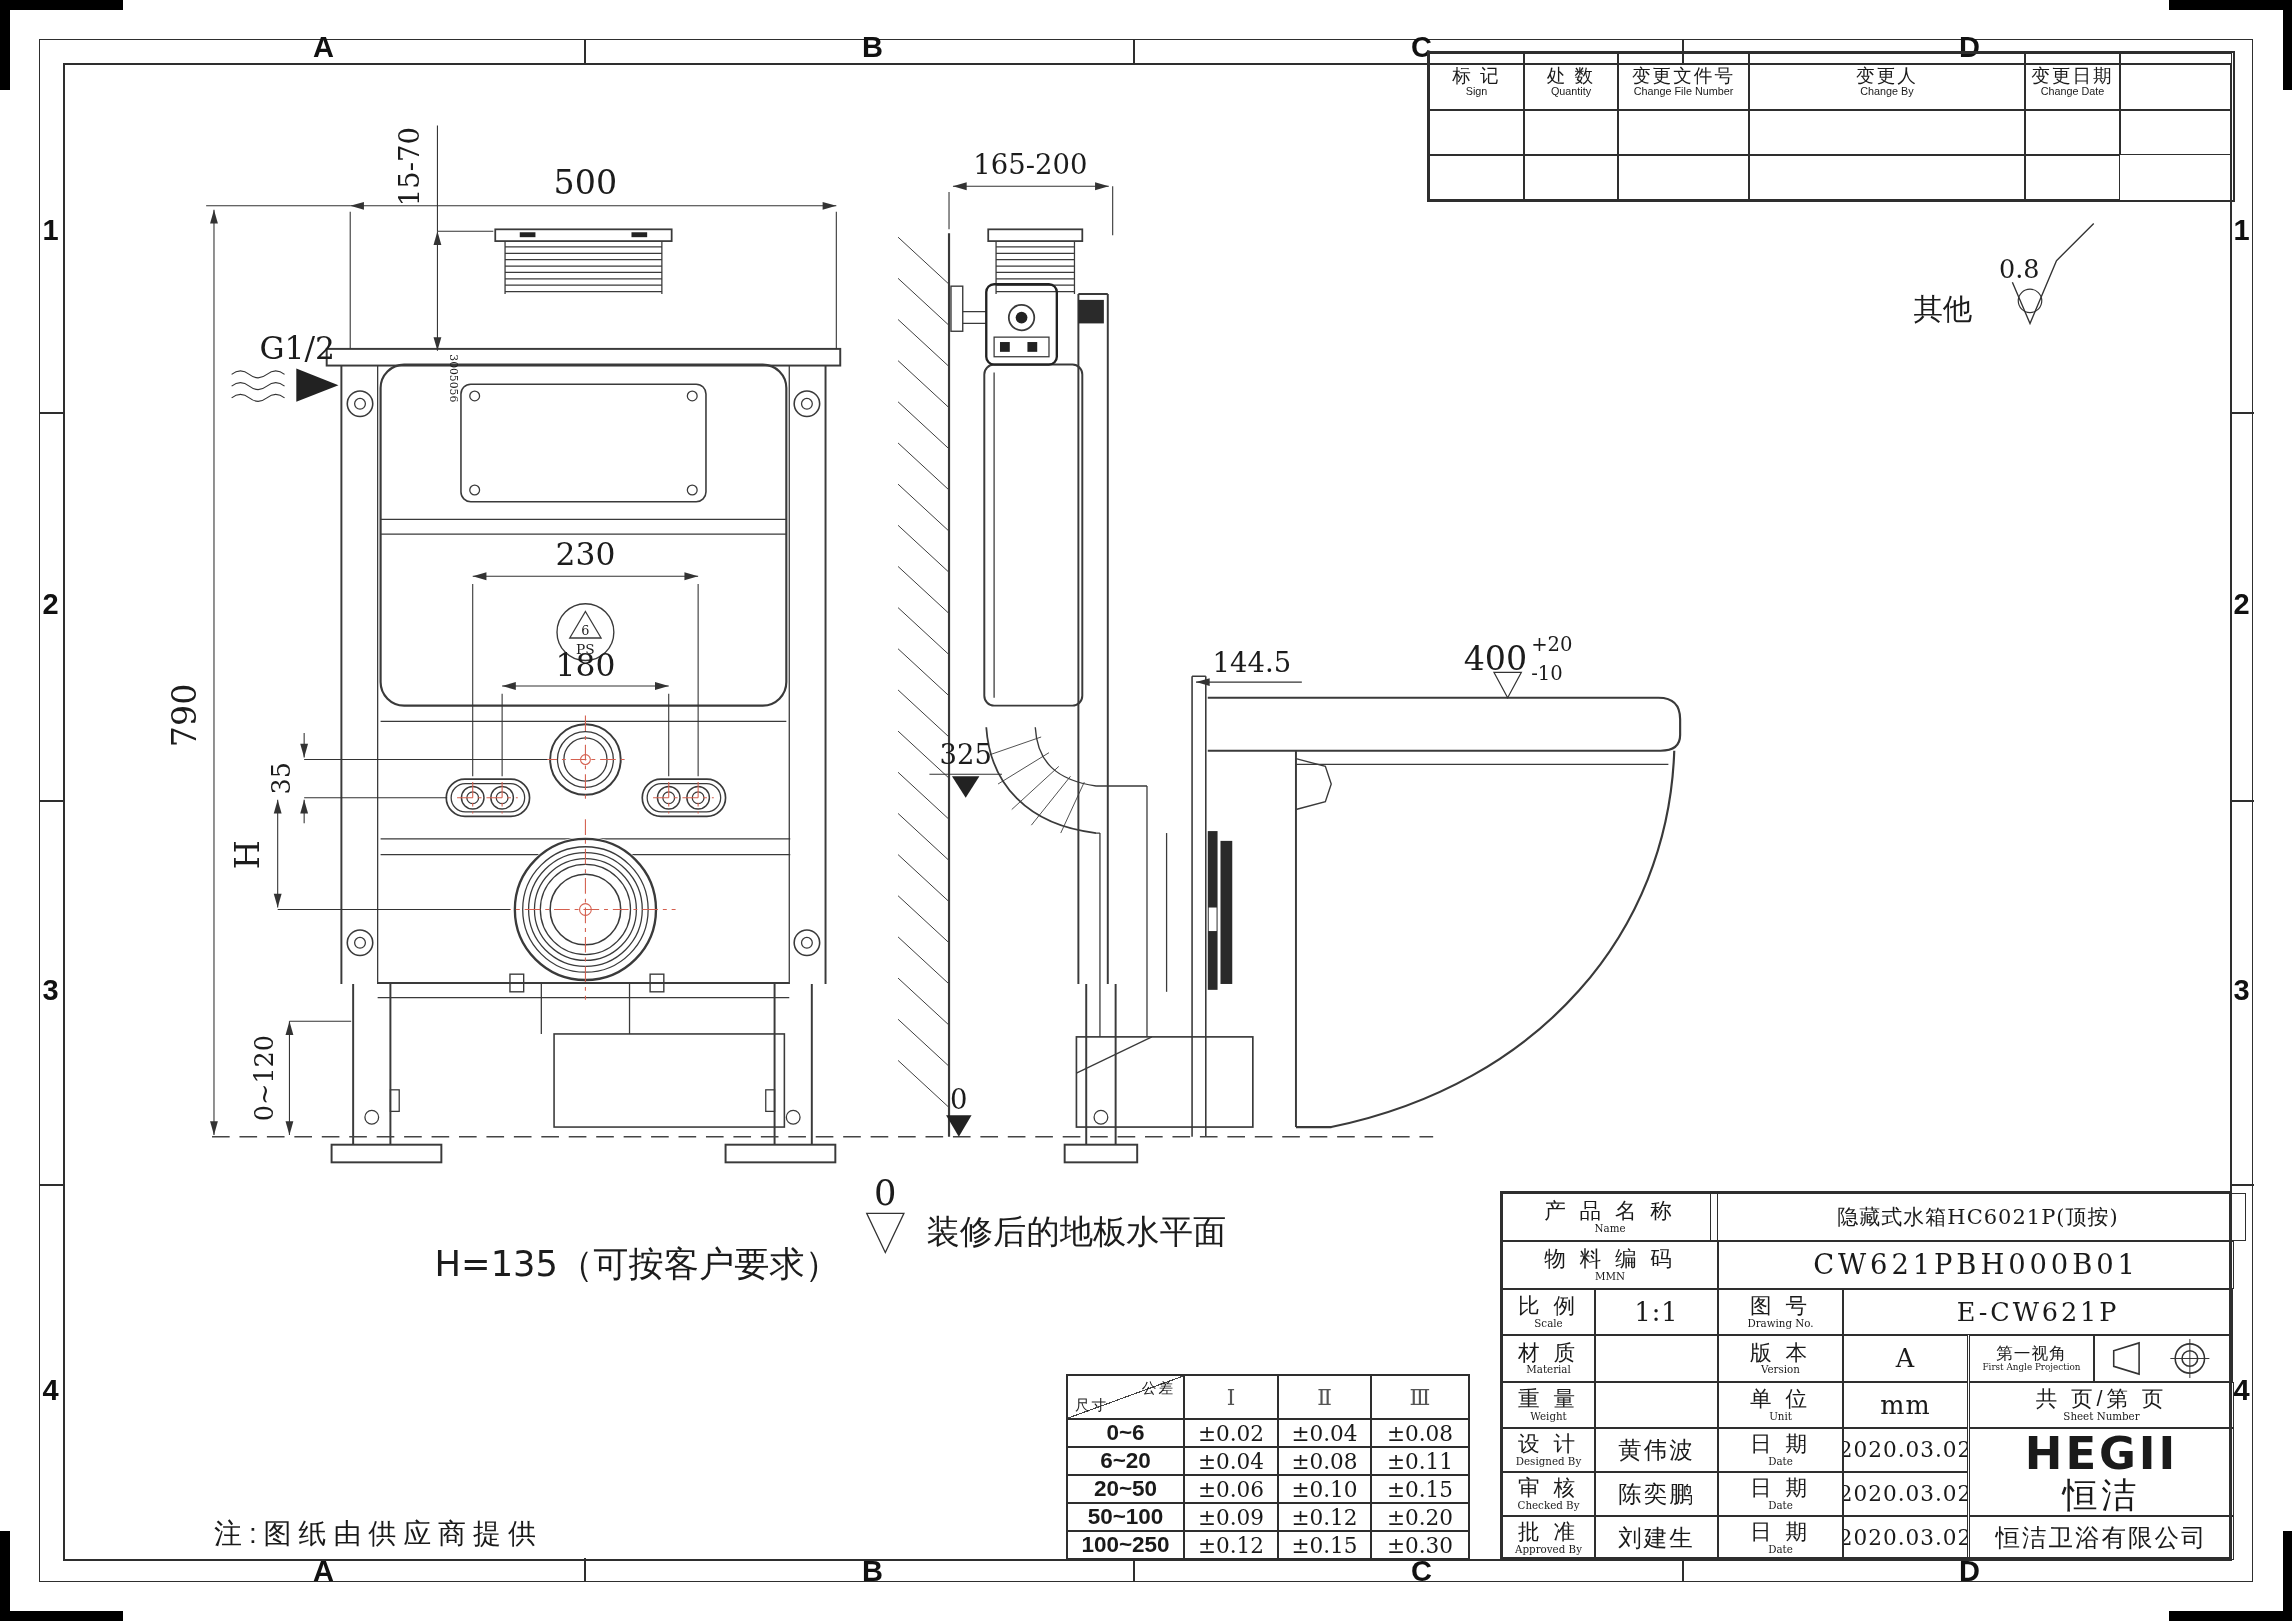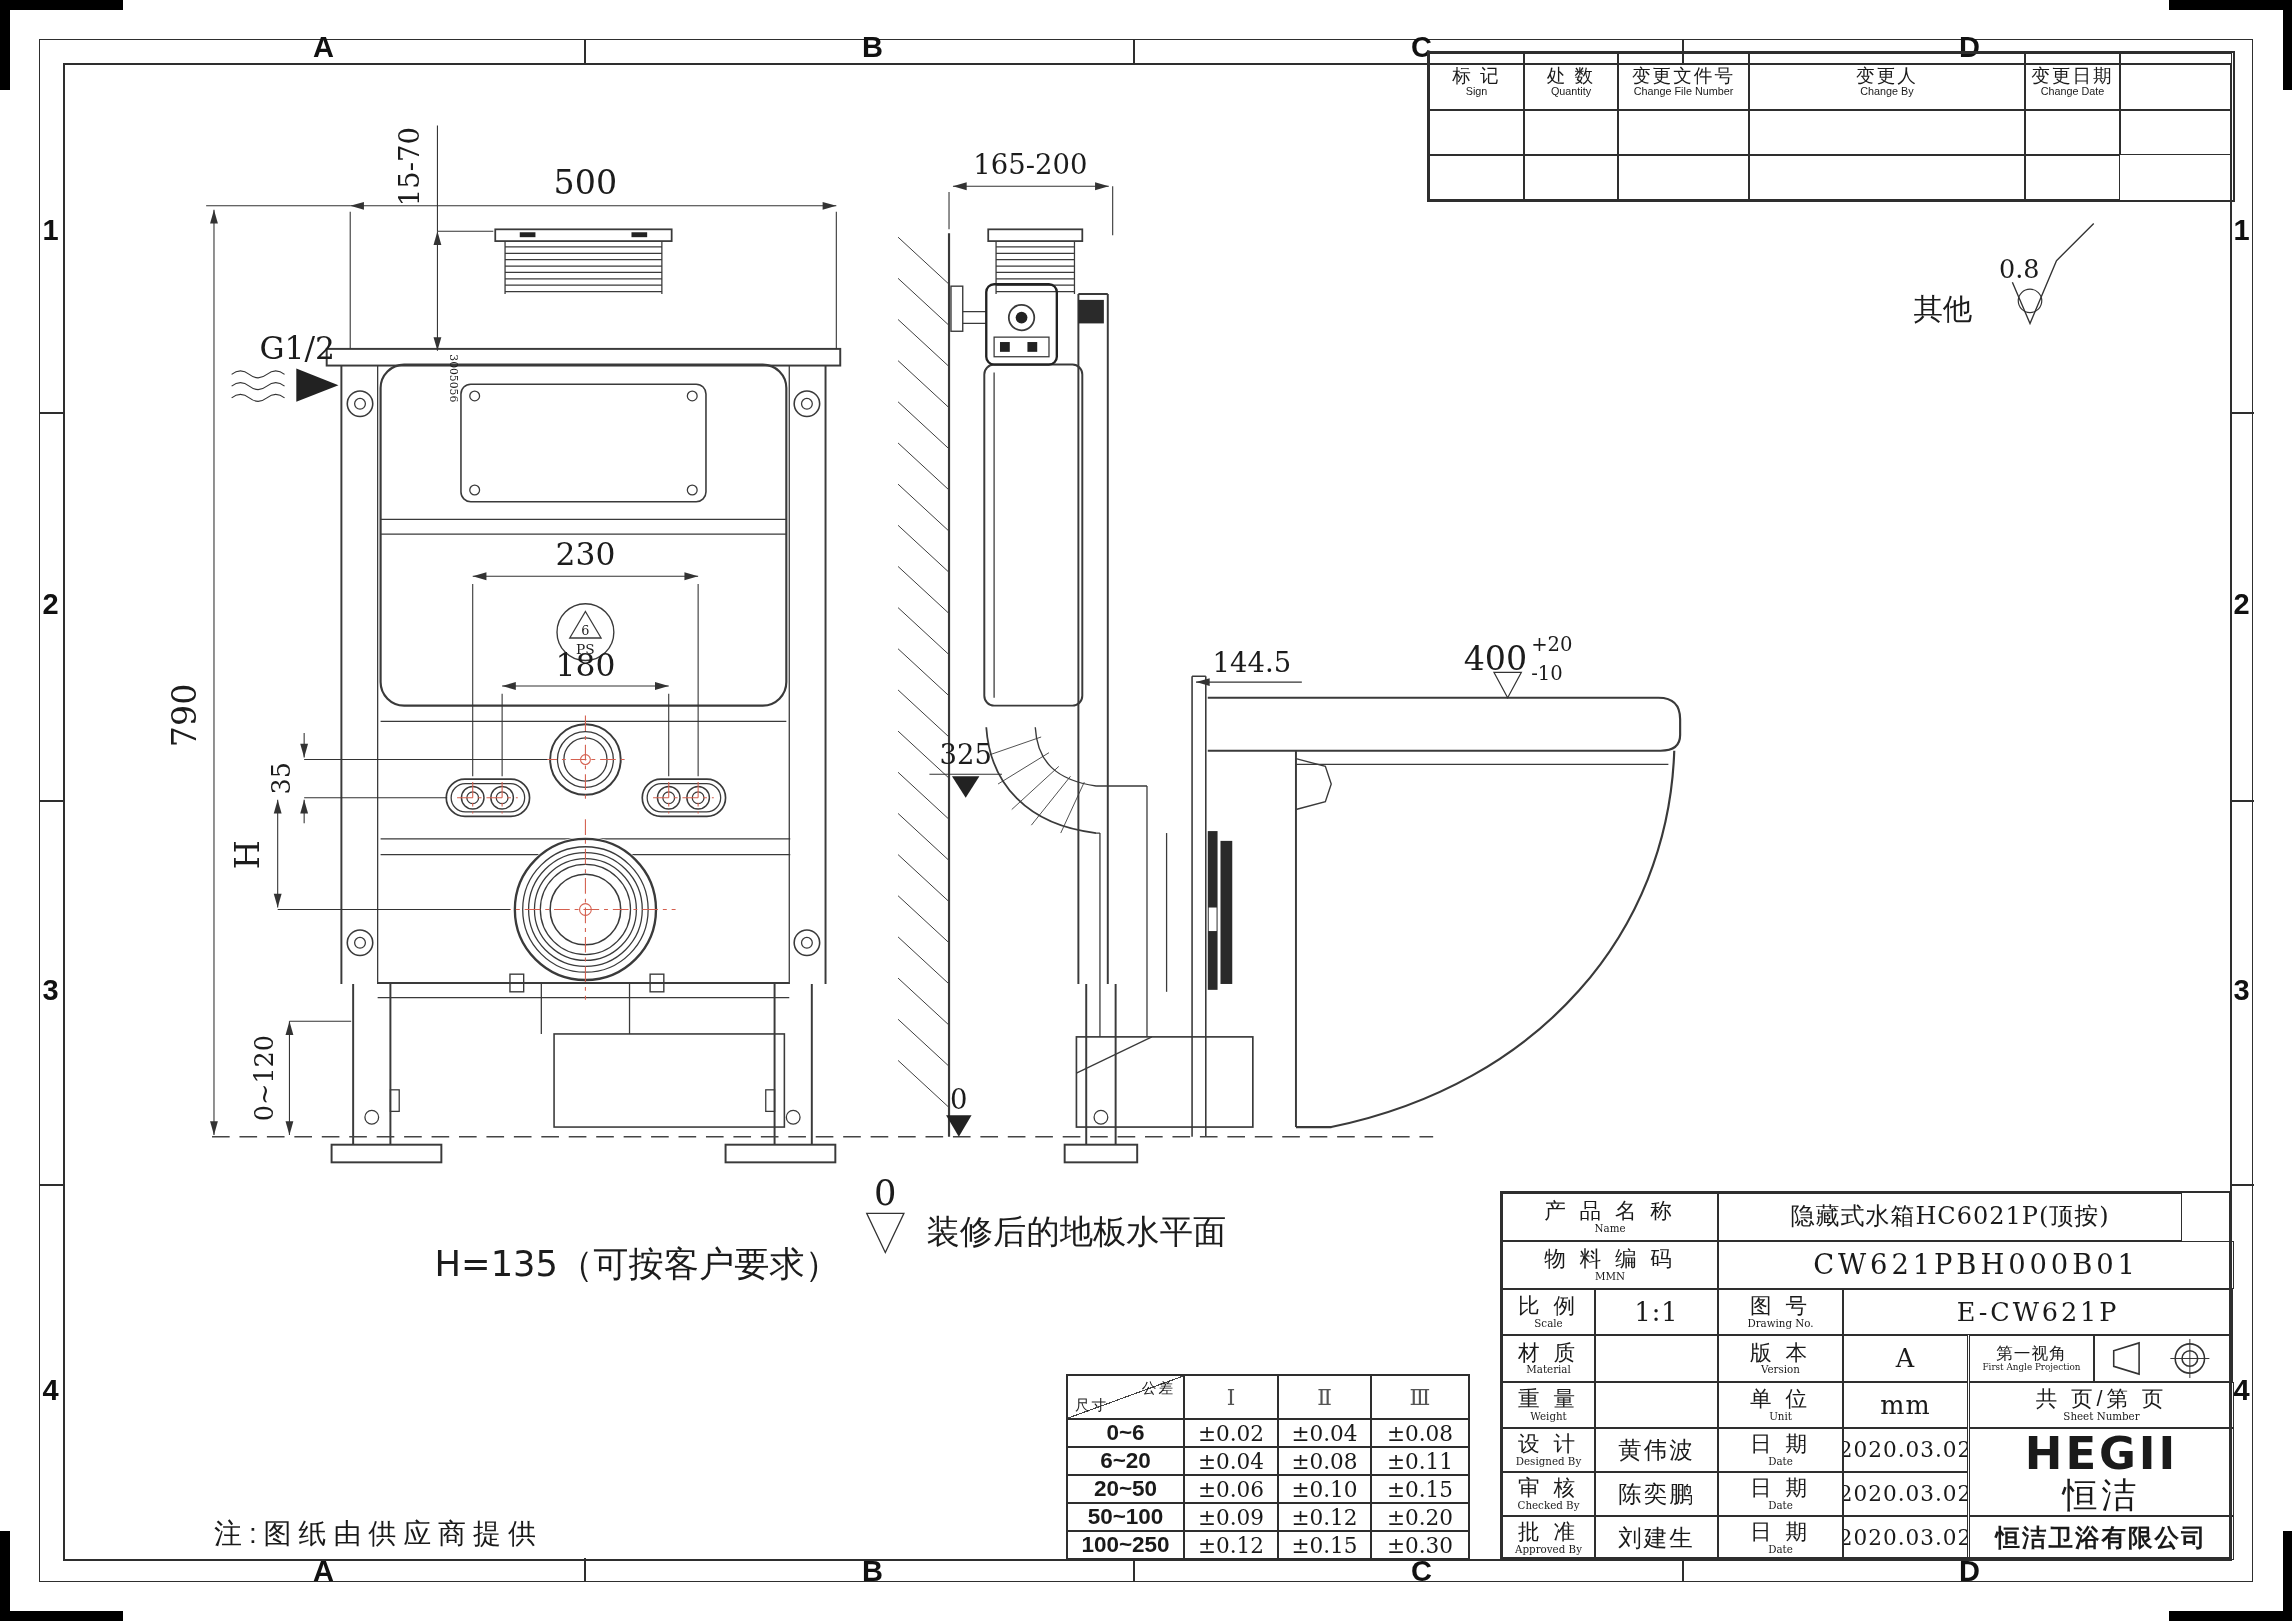--- a/index.html
+++ b/index.html
@@ -23,21 +23,21 @@
   
   .tb{position:absolute;left:1500px;top:1191px;width:731px;height:368px;border:2.5px solid #2e2e2e;box-sizing:border-box}
   .tc{position:absolute;border:1.2px solid #2e2e2e;box-sizing:border-box;display:flex;
       flex-direction:column;align-items:center;justify-content:center;line-height:1.05;overflow:hidden}
   .tc .cn{font-size:21.6px;letter-spacing:3.9px;white-space:nowrap}
   .tc .cns{font-size:16.7px;letter-spacing:1px;white-space:nowrap}
   .tc .en{font-size:10.3px;font-family:"DejaVu Serif",serif;white-space:nowrap}
   .tv{font-family:"DejaVu Serif","Liberation Serif",serif;font-size:25.5px;letter-spacing:1px}
   .logo-en{font-size:45px;font-weight:bold;letter-spacing:2.9px;font-family:"DejaVu Sans",sans-serif}
   .logo-cn{font-size:35px;font-weight:normal;letter-spacing:3.9px}
-  .logo-co{font-size:24.5px;font-weight:bold;letter-spacing:2px}
+  .logo-co{font-size:24.5px;font-weight:normal;letter-spacing:2px}
   
   .tol{position:absolute;left:1066px;top:1374px;width:402px;height:184px;display:grid;
        grid-template-columns:117px 94px 93px 98px;grid-template-rows:44px 28px 28px 28px 28px 28px;
        border:1.8px solid #2e2e2e}
   .oc{border:1px solid #2e2e2e;display:flex;align-items:center;justify-content:center}
   .diag{position:relative;background:linear-gradient(to bottom right,transparent 49.4%,#444 49.4%,#444 50.8%,transparent 50.8%)}
   .diag .t1{position:absolute;top:2.9px;right:7.8px;font-size:14.7px;letter-spacing:2px}
   .diag .t2{position:absolute;bottom:2.9px;left:6.9px;font-size:14.7px;letter-spacing:2px}
   .rom{font-family:"DejaVu Serif",serif;font-size:21.6px;color:#555}
   .rng{font-weight:bold;font-size:22.5px}
@@ -351,21 +351,21 @@
   <div class="oc pm">±0.12</div>
   <div class="oc pm">±0.15</div>
   <div class="oc pm">±0.30</div>
 </div>
 
 <div class="tb">
   <div class="tc" style="left:0;top:0;width:216px;height:48px">
       <span class="cn">产 品 名 称</span>
       <span class="en">Name</span>
     </div>
-  <div class="tc tv" style="left:216px;top:0;width:464px;height:48px;font-size:24px">隐藏式水箱HC6021P(顶按)</div>
+  <div class="tc tv" style="left:208px;top:0;width:536px;height:48px;font-size:21px">隐藏式水箱HC6021P(顶按)</div>
   <div class="tc" style="left:0;top:48px;width:216px;height:48px">
       <span class="cn">物 料 编 码</span>
       <span class="en">MMN</span>
     </div>
   <div class="tc tv" style="left:216px;top:48px;width:516px;height:48px;font-size:27.4px;letter-spacing:3.9px">CW621PBH000B01</div>
   <div class="tc" style="left:0;top:96px;width:93px;height:46px">
       <span class="cn">比 例</span>
       <span class="en">Scale</span>
     </div>
   <div class="tc tv" style="left:93px;top:96px;width:123px;height:46px">1:1</div>

